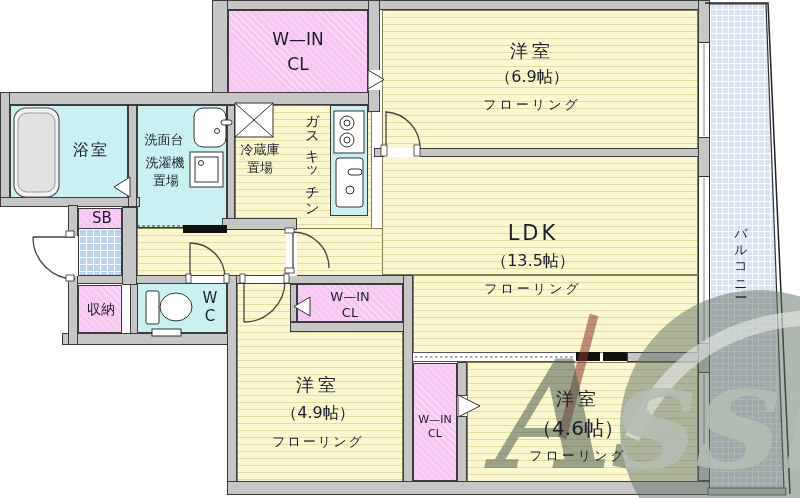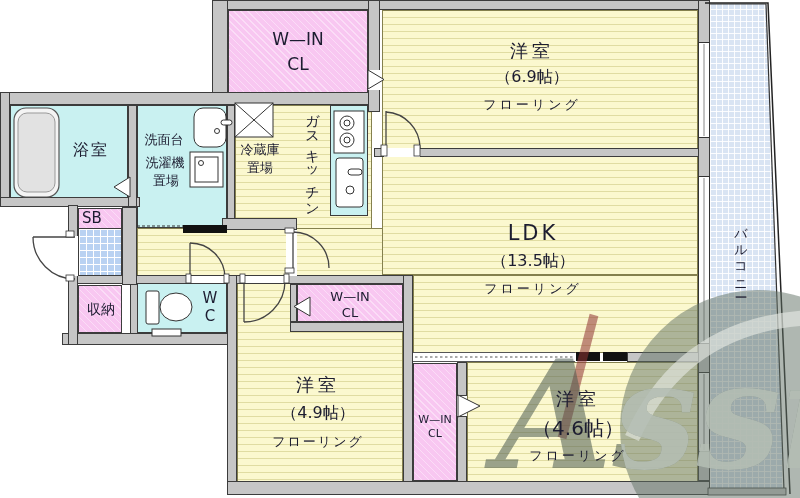--- a/index.html
+++ b/index.html
@@ -122,21 +122,21 @@
   <div class="label" style="left:165px;top:162px;font-size:13px;">洗濯機</div>
   <div class="label" style="left:166px;top:180px;font-size:13px;">置場</div>
 
   <div class="label" style="left:260px;top:149px;font-size:13px;">冷蔵庫</div>
   <div class="label" style="left:260px;top:167px;font-size:13px;">置場</div>
   <div class="label v" style="left:313px;top:158px;font-size:14px;letter-spacing:2px;">ガスキッチン</div>
 
   <div class="label" style="left:210px;top:298px;font-size:15px;">W</div>
   <div class="label" style="left:210px;top:316px;font-size:15px;">C</div>
 
-  <div class="label" style="left:92px;top:218px;font-size:15px;">SB</div>
+  <div class="label" style="left:102px;top:218px;font-size:15px;">SB</div>
   <div class="label" style="left:101px;top:309px;font-size:14px;">収納</div>
 
   <svg class="ovl" width="800" height="498" viewBox="0 0 800 498">
     <defs>
       <clipPath id="wmclip">
           <circle cx="758" cy="428" r="138"></circle>
         </clipPath>
     </defs>
 
     <polyline points="705,3 768,3 790,494" fill="none" stroke="#222" stroke-width="1.5"></polyline>

